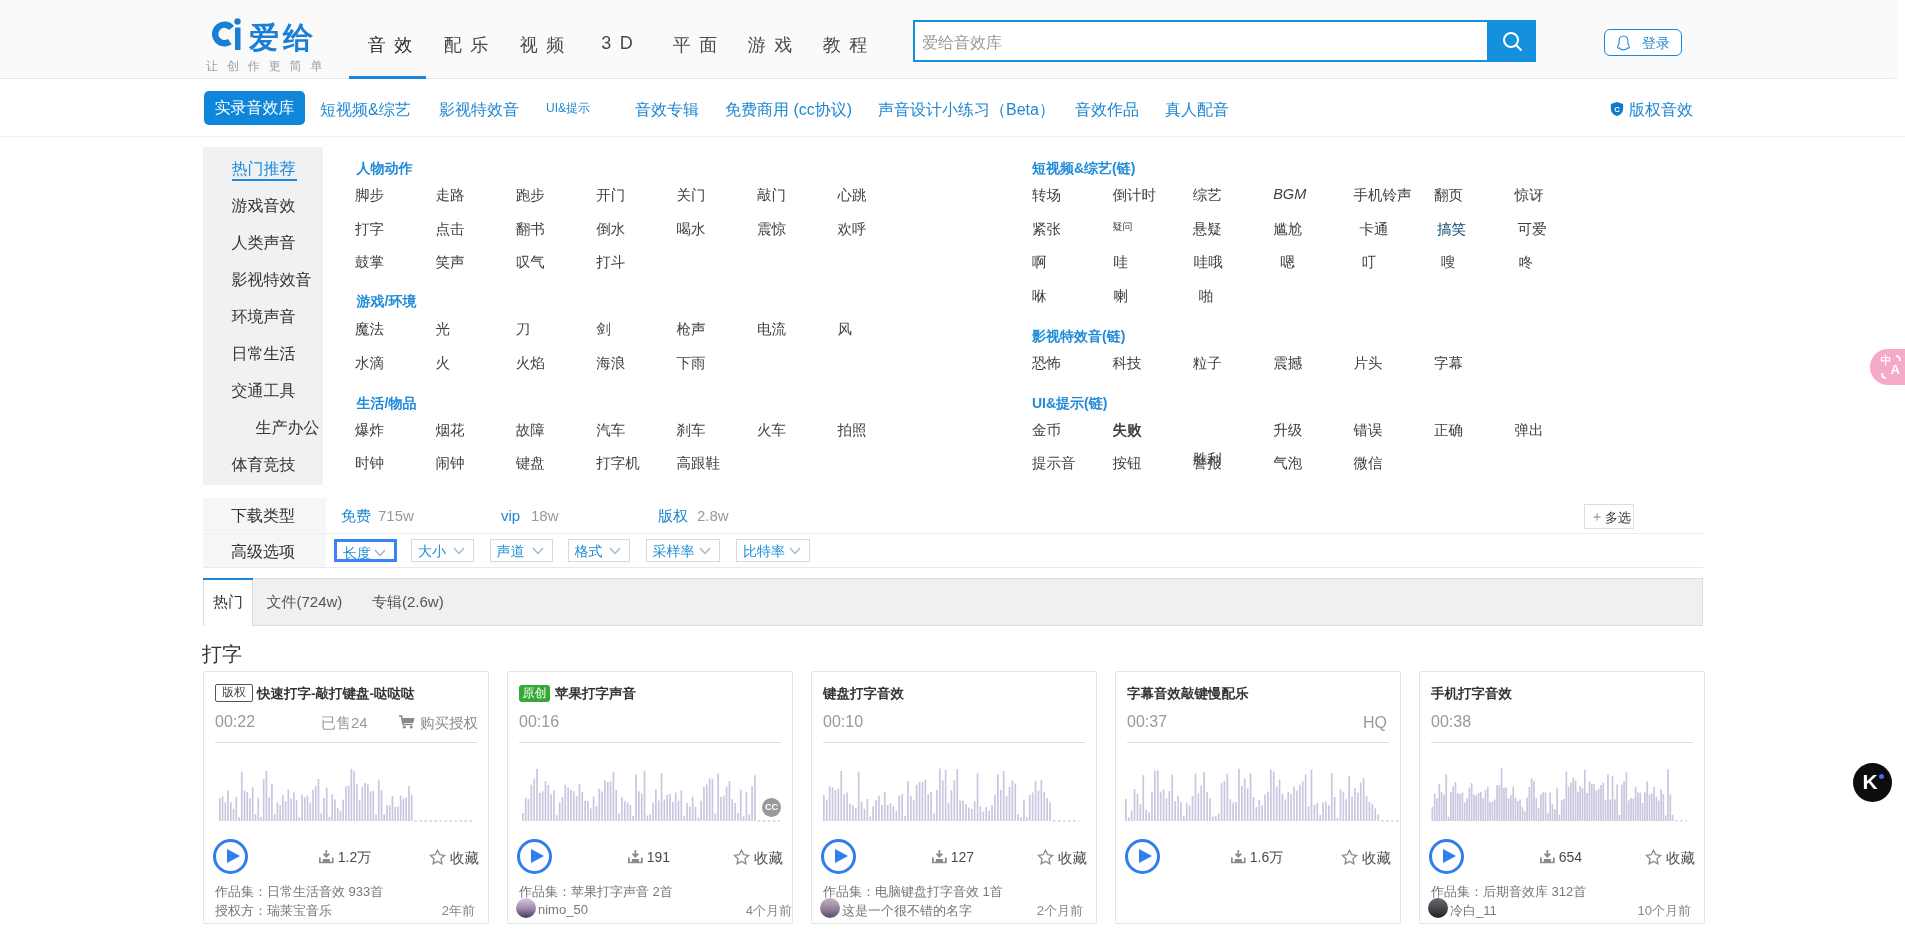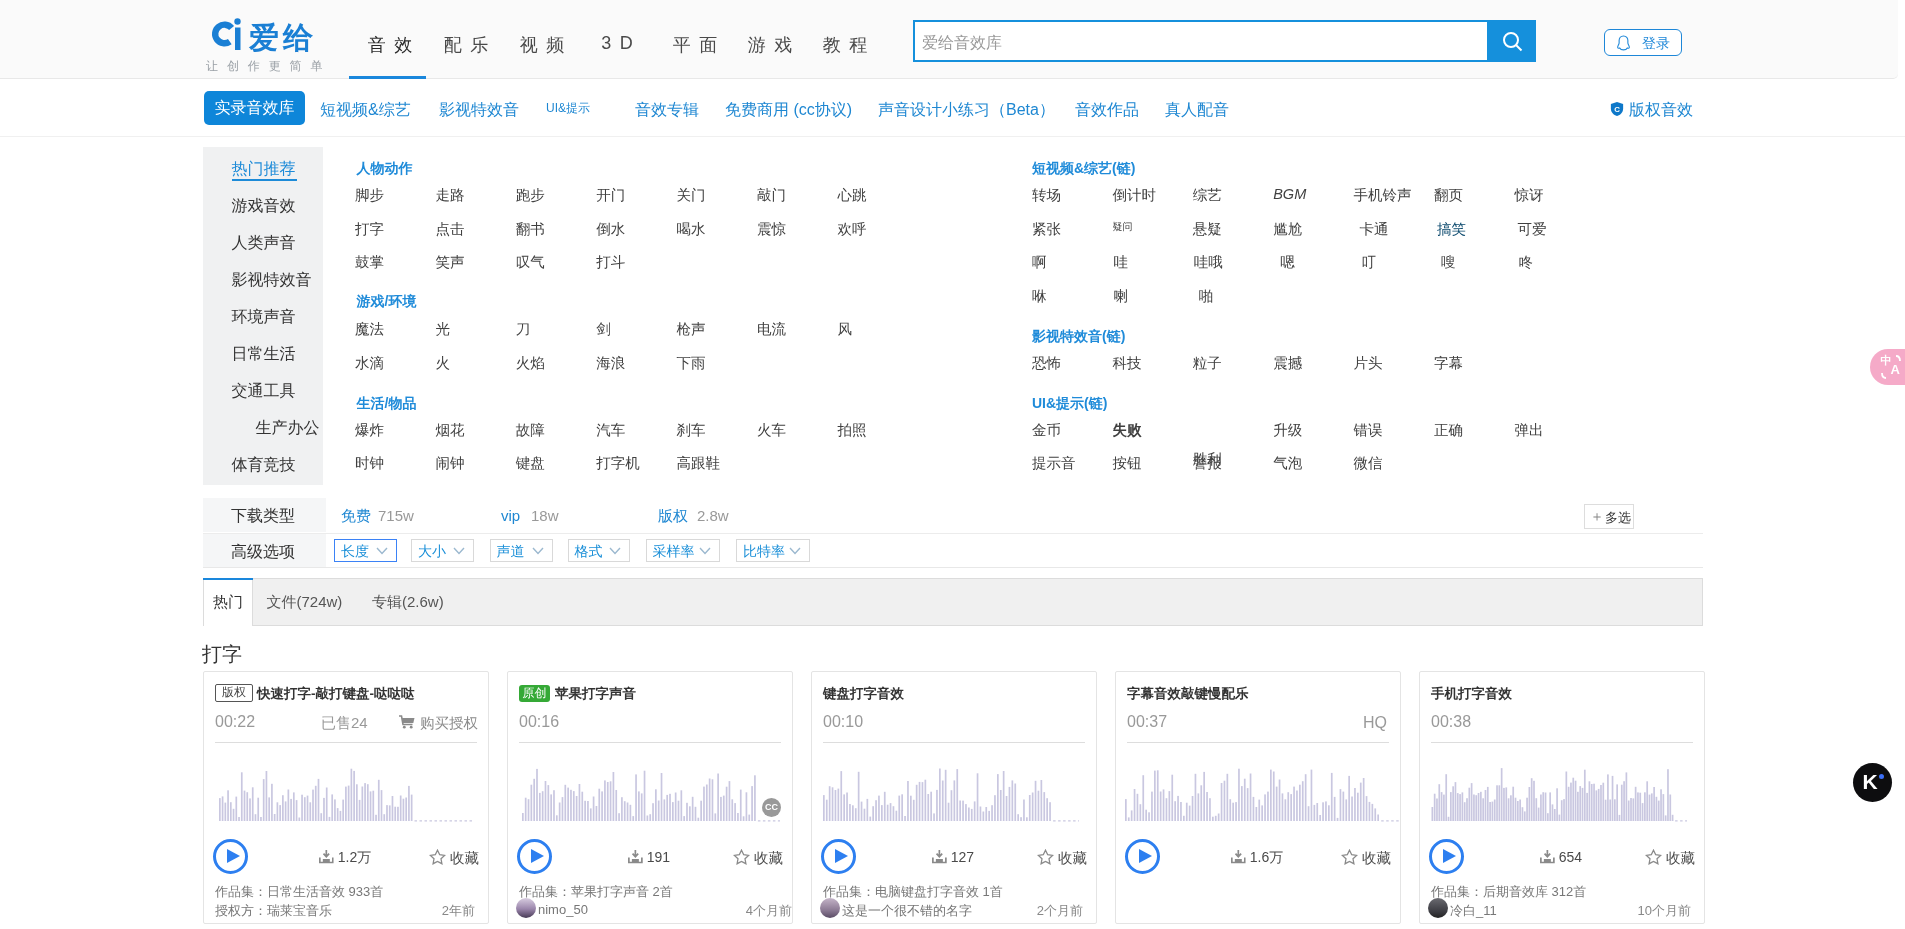--- a/index.html
+++ b/index.html
@@ -165,21 +165,21 @@
 <div class="abs " style="left:531px;top:507px;font-size:15px;color:#999;">18w</div>
 <div class="abs " style="left:658px;top:507px;font-size:15px;color:#1e87d2;">版权</div>
 <div class="abs " style="left:697px;top:507px;font-size:15px;color:#999;">2.8w</div>
 <div class="abs" style="left:1584px;top:504px;width:50px;height:25px;border:1px solid #ddd;box-sizing:border-box;background:#fff">
     <span style="position:absolute;left:5px;top:3px;font-size:14px;color:#888">＋</span>
     <span style="position:absolute;left:20px;top:4px;font-size:13px;color:#333">多选</span>
   </div>
 <div class="abs" style="left:202.5px;top:532.5px;width:1500px;height:1px;background:#ececec"></div>
 <div class="abs" style="left:202.5px;top:533.5px;width:123.5px;height:33px;background:#f5f6f7"></div>
 <div class="abs " style="left:231px;top:542px;font-size:16px;color:#333;">高级选项</div>
-<div class="abs" style="left:334px;top:539px;width:62.5px;height:22.5px;border:1px solid #3b82f6;box-sizing:border-box;background:#fff">
+<div class="abs" style="left:334px;top:539px;width:62.5px;height:22.5px;border:3px solid #3b82f6;box-sizing:border-box;background:#fff">
 <span style="position:absolute;left:6px;top:3px;font-size:14px;color:#1a8fd8">长度</span>
 <svg style="position:absolute;right:8px;top:7px" width="12" height="8" viewBox="0 0 12 8">
       <polyline points="1,1 6,6.5 11,1" fill="none" stroke="#9bb8cf" stroke-width="1.4"></polyline>
     </svg>
 </div>
 <div class="abs" style="left:411px;top:539px;width:62.5px;height:22.5px;border:1px solid #d9d9d9;box-sizing:border-box;background:#fff">
 <span style="position:absolute;left:6px;top:3px;font-size:14px;color:#1a8fd8">大小</span>
 <svg style="position:absolute;right:8px;top:7px" width="12" height="8" viewBox="0 0 12 8">
       <polyline points="1,1 6,6.5 11,1" fill="none" stroke="#9bb8cf" stroke-width="1.4"></polyline>
     </svg>

